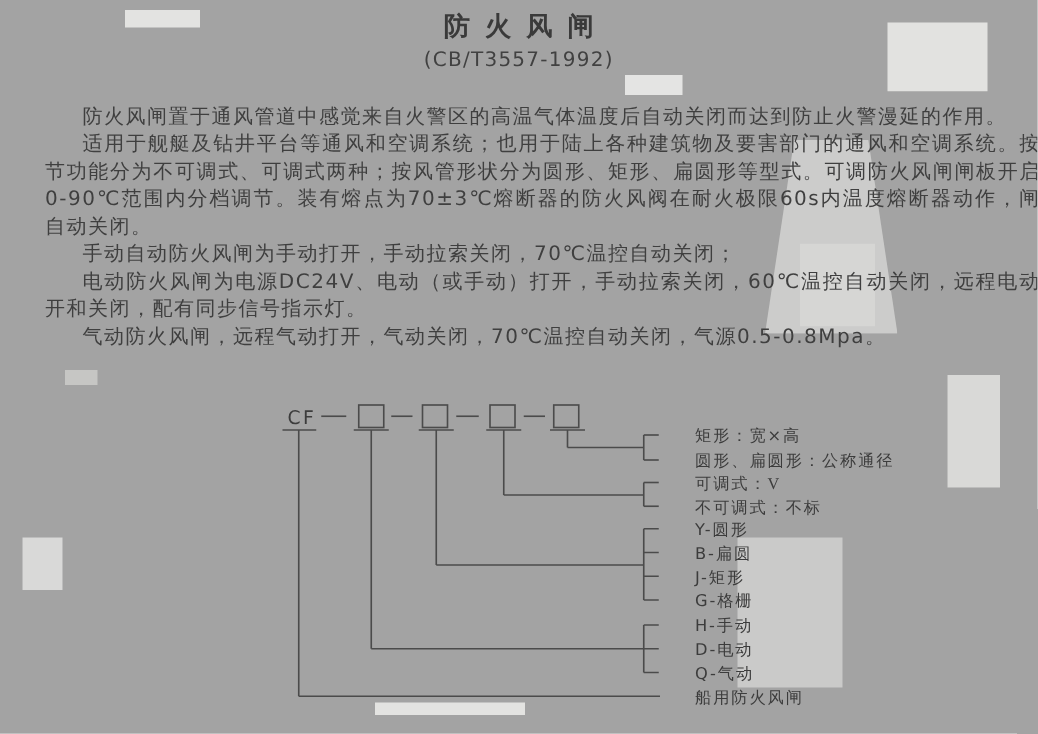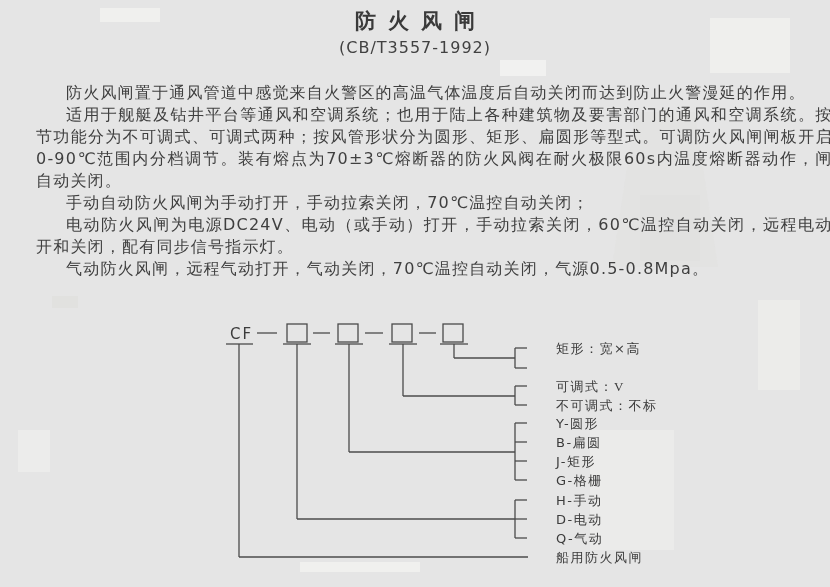--- a/index.html
+++ b/index.html
@@ -1,19 +1,19 @@
 <!DOCTYPE html>
 <html><head>
 <meta charset="utf-8">
 <style>
   html,body{margin:0;padding:0;}
   .page{
     position:relative;
     width:830px;height:587px;
-    background:#e5e5e5;
+    background:#a3a3a3;
     overflow:hidden;
     font-family:"DejaVu Sans", sans-serif;
     color:#3d3d3d;
   }
   
   .noise{position:absolute;pointer-events:none;}
   .ghost{
     position:absolute;left:612px;top:112px;width:106px;height:155px;
     background:#e2e2e0;opacity:.65;
     clip-path:polygon(22% 0,78% 0,100% 100%,0 100%);
@@ -124,20 +124,21 @@
         <line x1="515" y1="461" x2="527" y2="461"></line>
         <line x1="515" y1="480" x2="527" y2="480"></line>
         <line x1="515" y1="500" x2="527" y2="500"></line>
         <line x1="515" y1="519" x2="527" y2="519"></line>
         <line x1="515" y1="538" x2="527" y2="538"></line>
       </g>
       <text x="230" y="339" font-size="15" letter-spacing="2" fill="#3c3c3c">CF</text>
     </svg>
 
     <span class="dlabel" style="top:340px;">矩形：宽×高</span>
+    <span class="dlabel" style="top:360px;">圆形、扁圆形：公称通径</span>
     <span class="dlabel" style="top:378px;font-family:Liberation Serif, serif;">可调式：V</span>
     <span class="dlabel" style="top:397px;">不可调式：不标</span>
     <span class="dlabel" style="top:415px;">Y-圆形</span>
     <span class="dlabel" style="top:434px;">B-扁圆</span>
     <span class="dlabel" style="top:453px;">J-矩形</span>
     <span class="dlabel" style="top:472px;">G-格栅</span>
     <span class="dlabel" style="top:492px;">H-手动</span>
     <span class="dlabel" style="top:511px;">D-电动</span>
     <span class="dlabel" style="top:530px;text-align:center;">Q-气动</span>
     <span class="dlabel" style="top:549px;">船用防火风闸</span>

